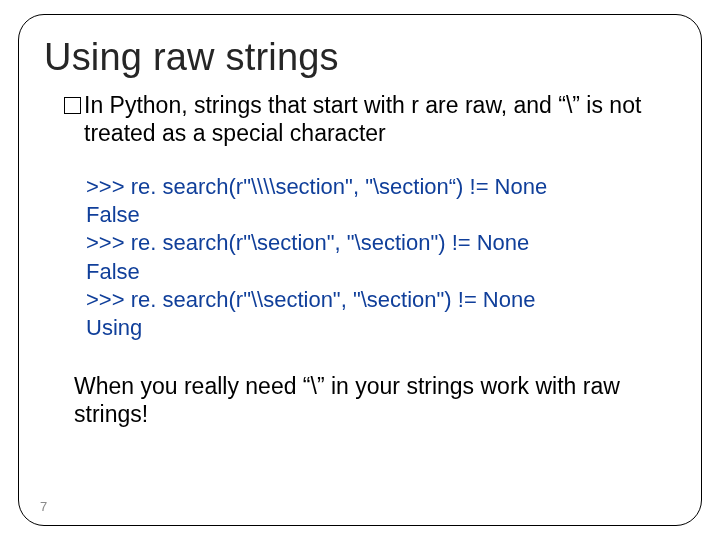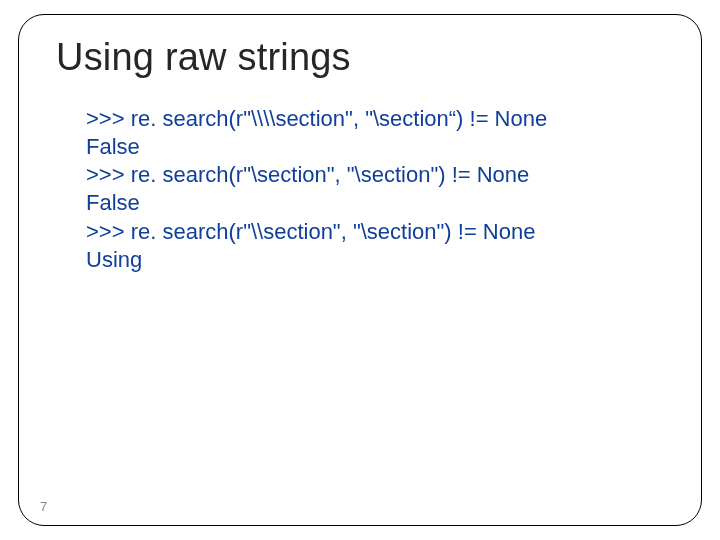--- a/index.html
+++ b/index.html
@@ -24,21 +24,21 @@
     right: 18px;
     top: 14px;
     bottom: 14px;
     border: 1.5px solid #000;
     border-radius: 26px;
     pointer-events: none;
   }
   .title {
     font-size: 38px;
     font-weight: 400;
-    margin: 16px 0 12px 28px;
+    margin: 16px 0 12px 16px;
     color: #262626;
     letter-spacing: 0.2px;
   }
   .body {
     margin-left: 36px;
     margin-right: 30px;
   }
   .bullet-row {
     display: flex;
     align-items: flex-start;
@@ -82,24 +82,29 @@
 </style>
 </head>
 <body>
 
 <div class="slide">
   <div class="frame"></div>
 
   <div class="title">Using raw strings</div>
 
   <div class="body">
+    <div class="bullet-row">
+      <span class="bullet-box"></span>
+      <span class="bullet-text">In Python, strings that start with r are raw, and “\” is not treated as a special character</span>
+    </div>
 
     <div class="code-block"><span>&gt;&gt;&gt; re. search(r"\\\\section", "\section“) != None</span>
 <span>False</span>
 <span>&gt;&gt;&gt; re. search(r"\section", "\section") != None</span>
 <span>False</span>
 <span>&gt;&gt;&gt; re. search(r"\\section", "\section") != None</span>
 <span>Using</span></div>
 
+    <div class="closing">When you really need “\” in your strings work with raw strings!</div>
   </div>
 
   <div class="pagenum">7</div>
 </div>
 
 </body></html>

